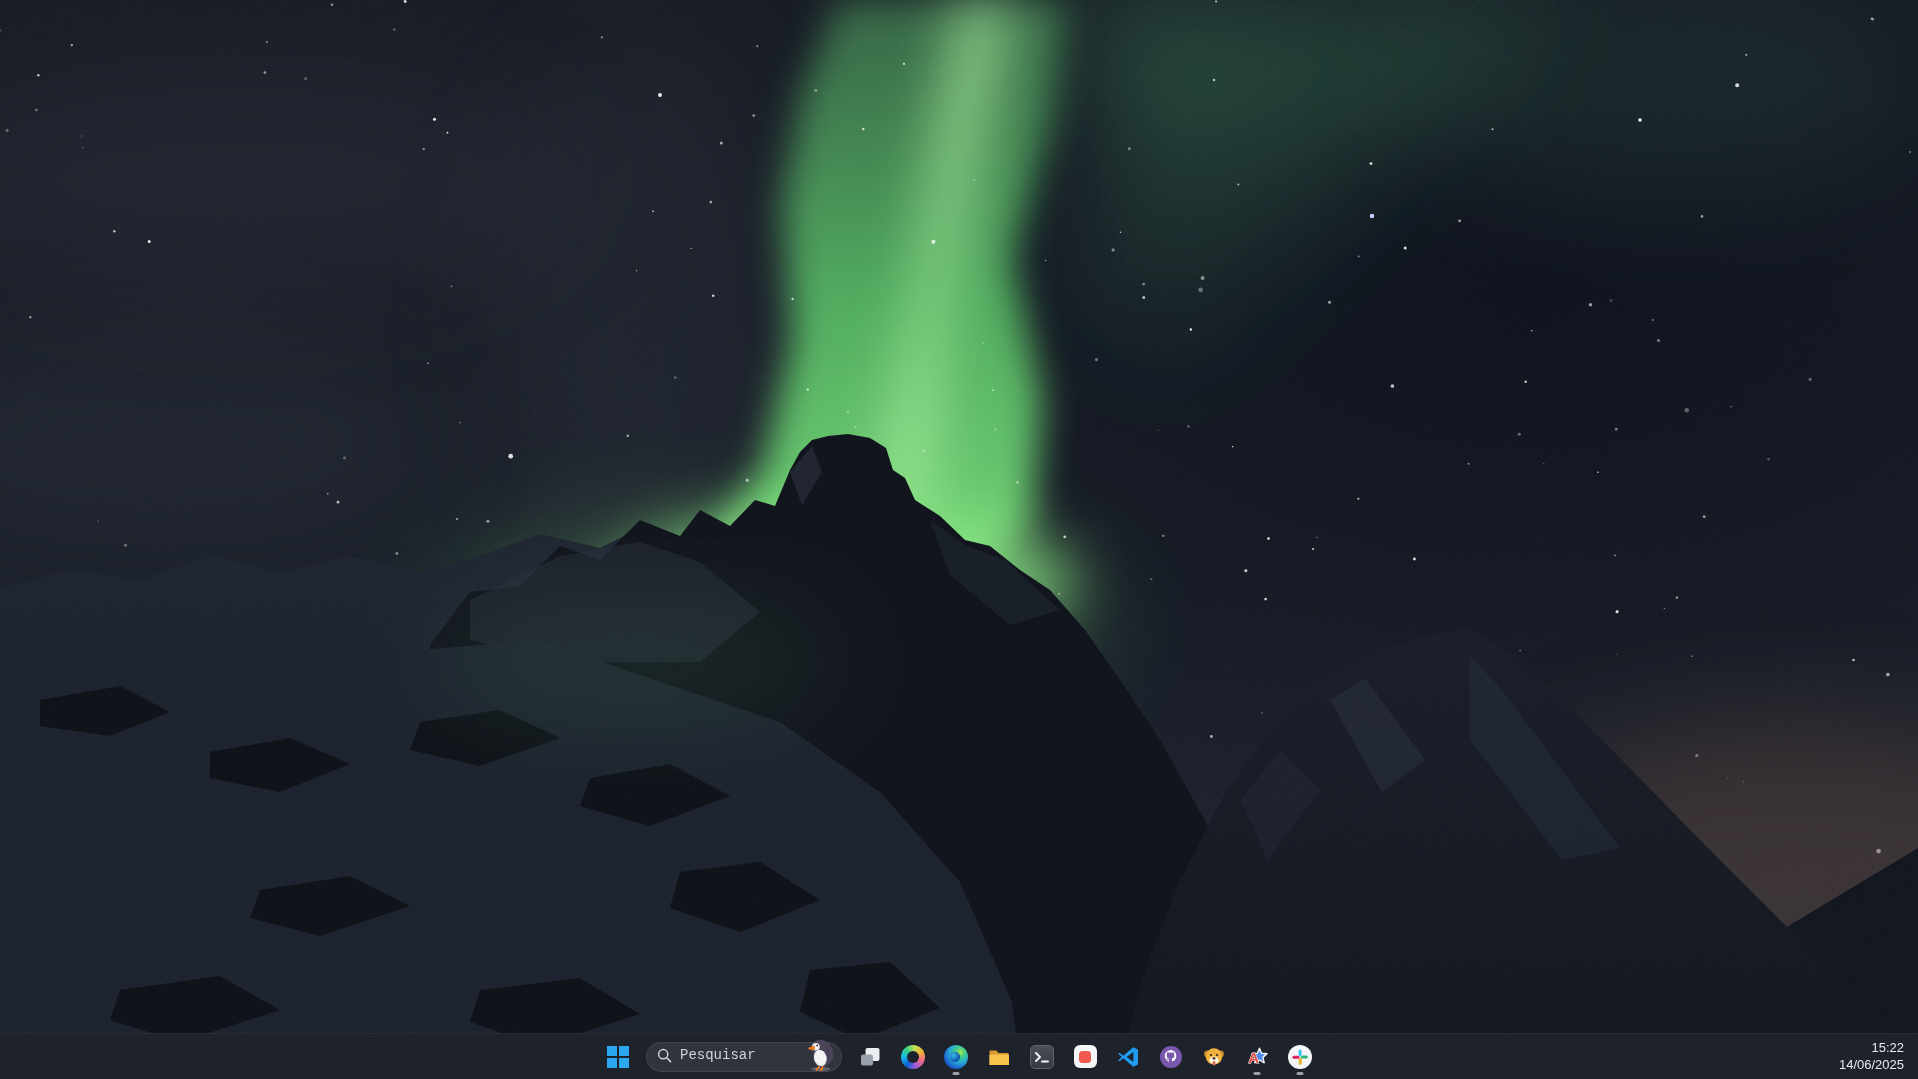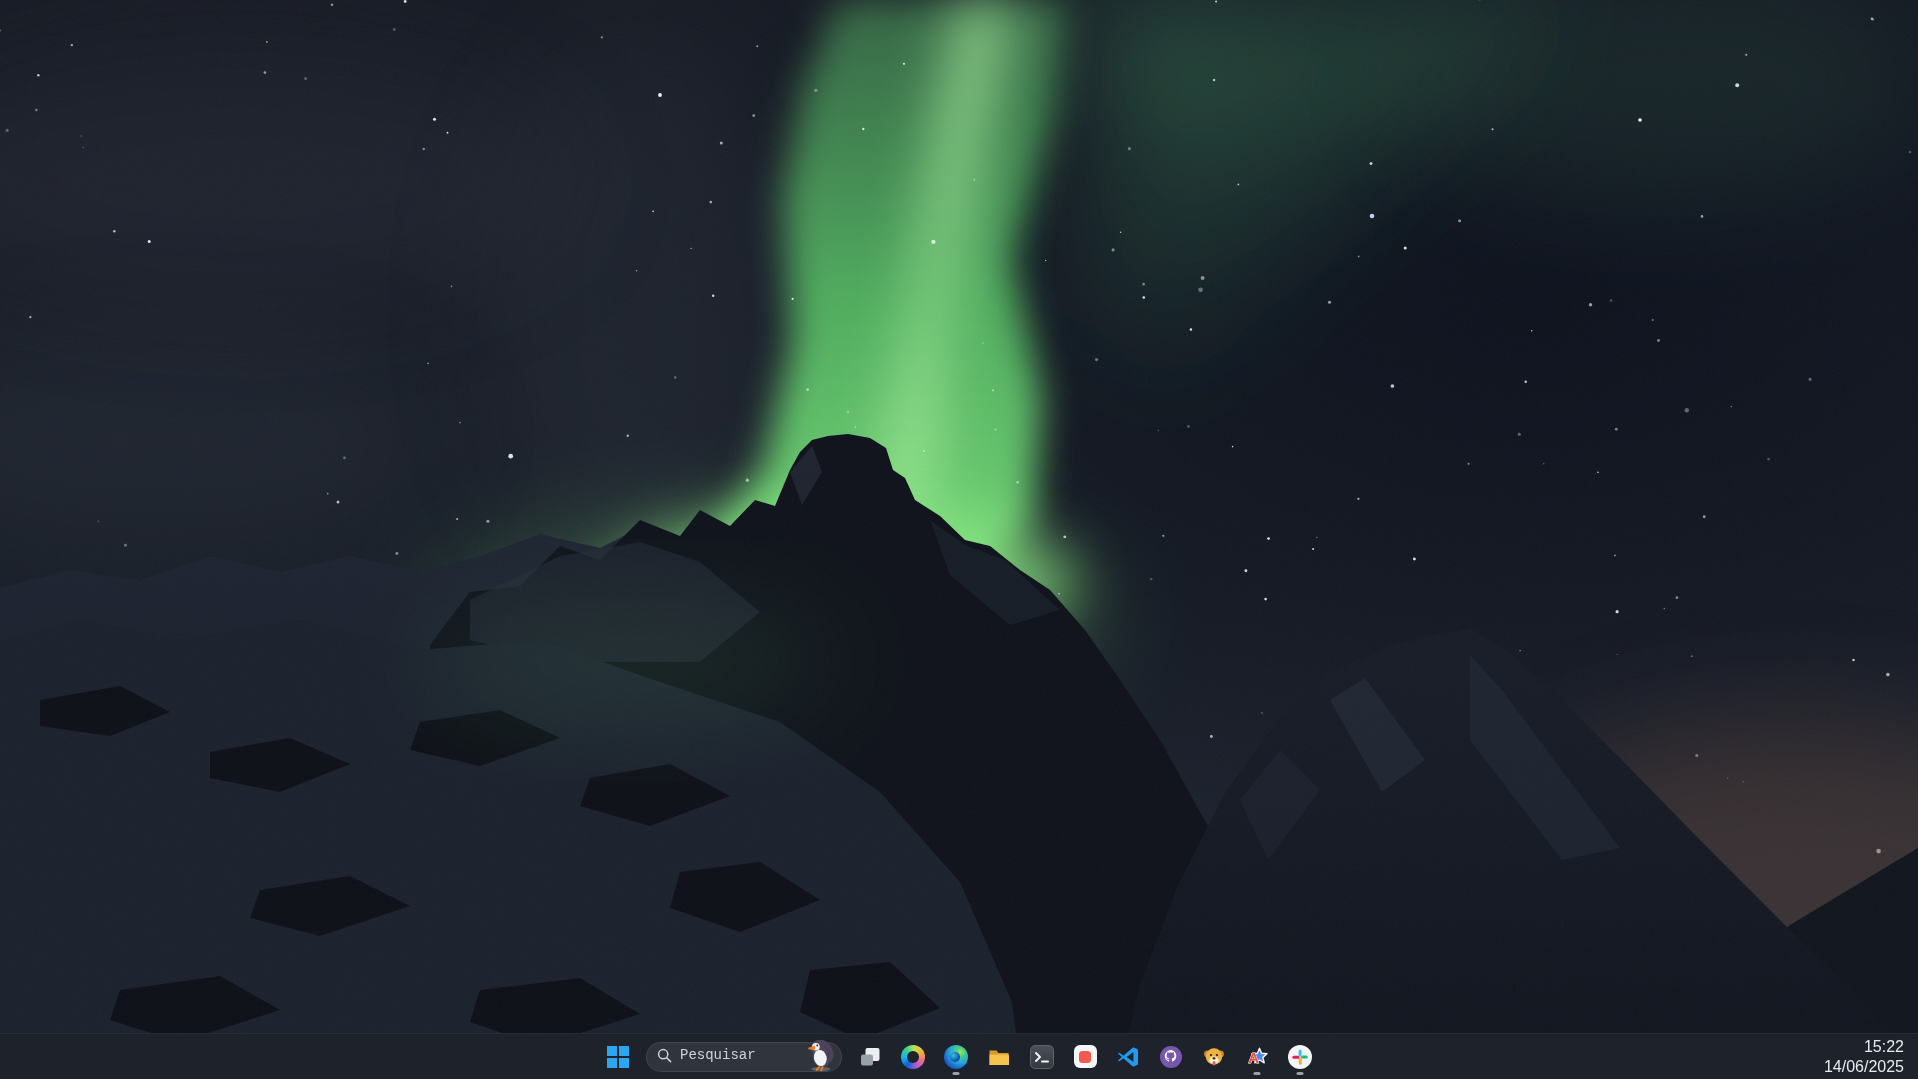--- a/index.html
+++ b/index.html
@@ -42,21 +42,21 @@
   .ic-copilot::after{content:"";position:absolute;inset:6px;border-radius:50%;background:var(--taskbar-bg,#1d222b);}
   .ic-edge{width:24px;height:24px;border-radius:50%;
     background:radial-gradient(circle at 68% 30%,#a6e44f 0%,#3ecb8f 22%,#27a7d8 45%,#1a5ecb 72%,#123f96 100%);}
   .ic-edge::after{content:"";display:block;width:10px;height:10px;margin:7px 0 0 6px;border-radius:50%;
     background:radial-gradient(circle at 35% 35%,#35c0e8,#1048a8 70%);}
   .ic-slack{width:24px;height:24px;border-radius:50%;background:#f4f5f6;display:flex;align-items:center;justify-content:center;}
 
   
   .tb-clock{position:absolute;right:0;top:0;height:45px;padding:0 14px 0 10px;border:none;background:transparent;
     display:flex;flex-direction:column;justify-content:center;align-items:flex-end;gap:1px;
-    color:var(--text,#e8eaec);font-size:16px;line-height:1.2;border-radius:5px;cursor:pointer;font-family:inherit;}
+    color:var(--text,#e8eaec);font-size:13px;line-height:1.2;border-radius:5px;cursor:pointer;font-family:inherit;}
 </style>
 </head>
 <body>
 
 <div class="screen">
 
   <div class="wallpaper">
     <svg viewBox="0 0 1918 1079" preserveAspectRatio="none">
       <defs>
         <linearGradient id="sky" x1="0" y1="0" x2="0" y2="1">

